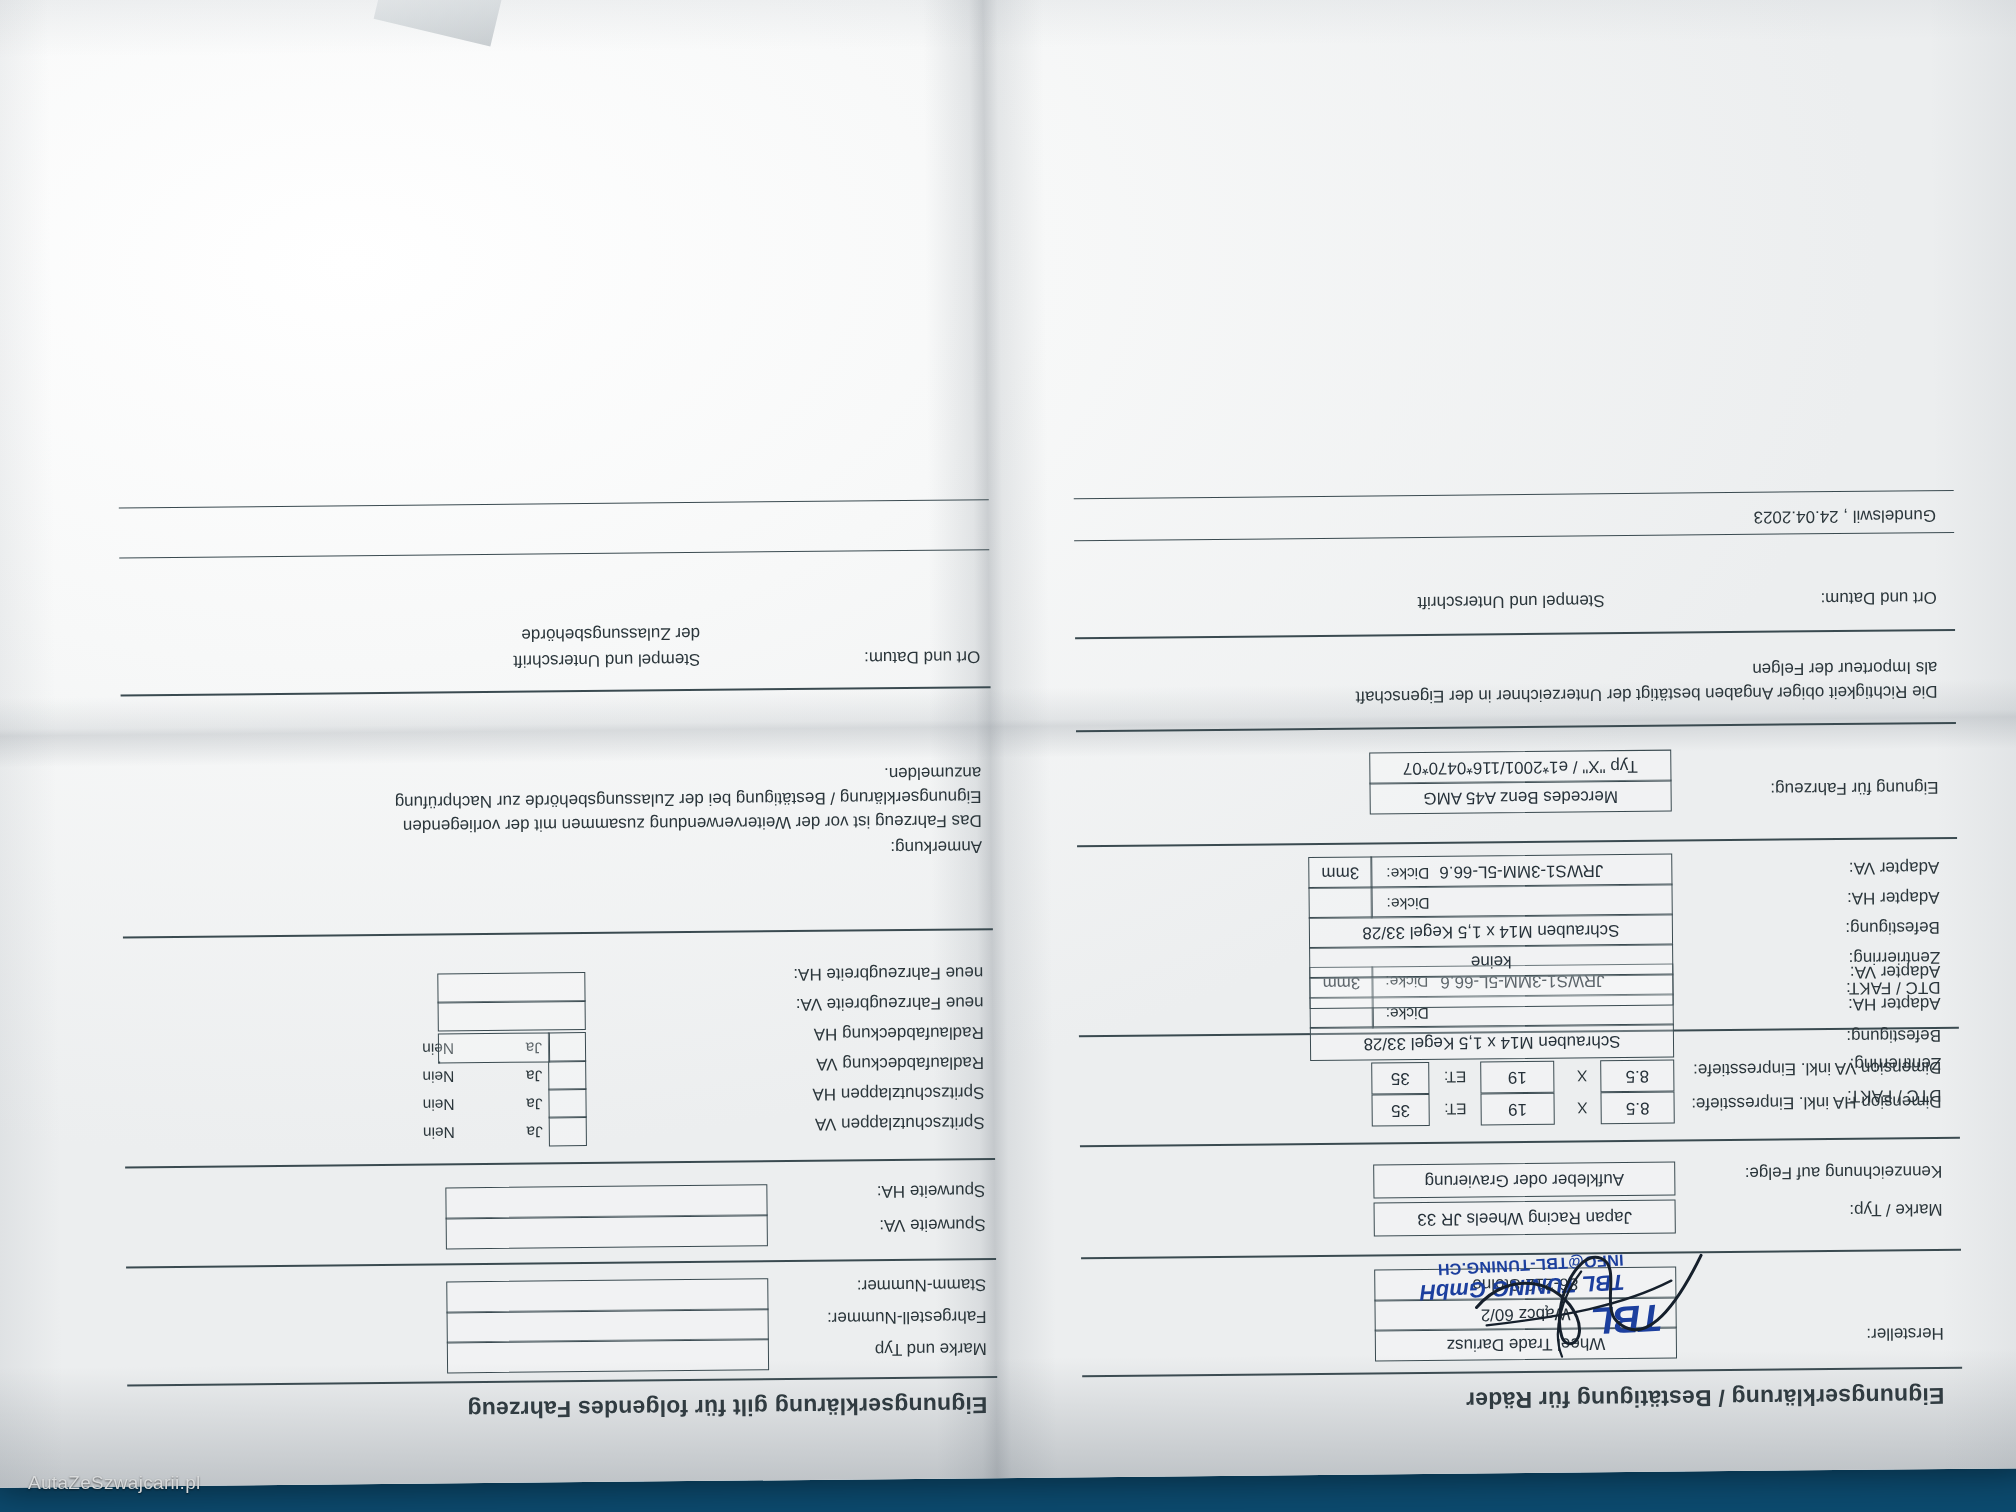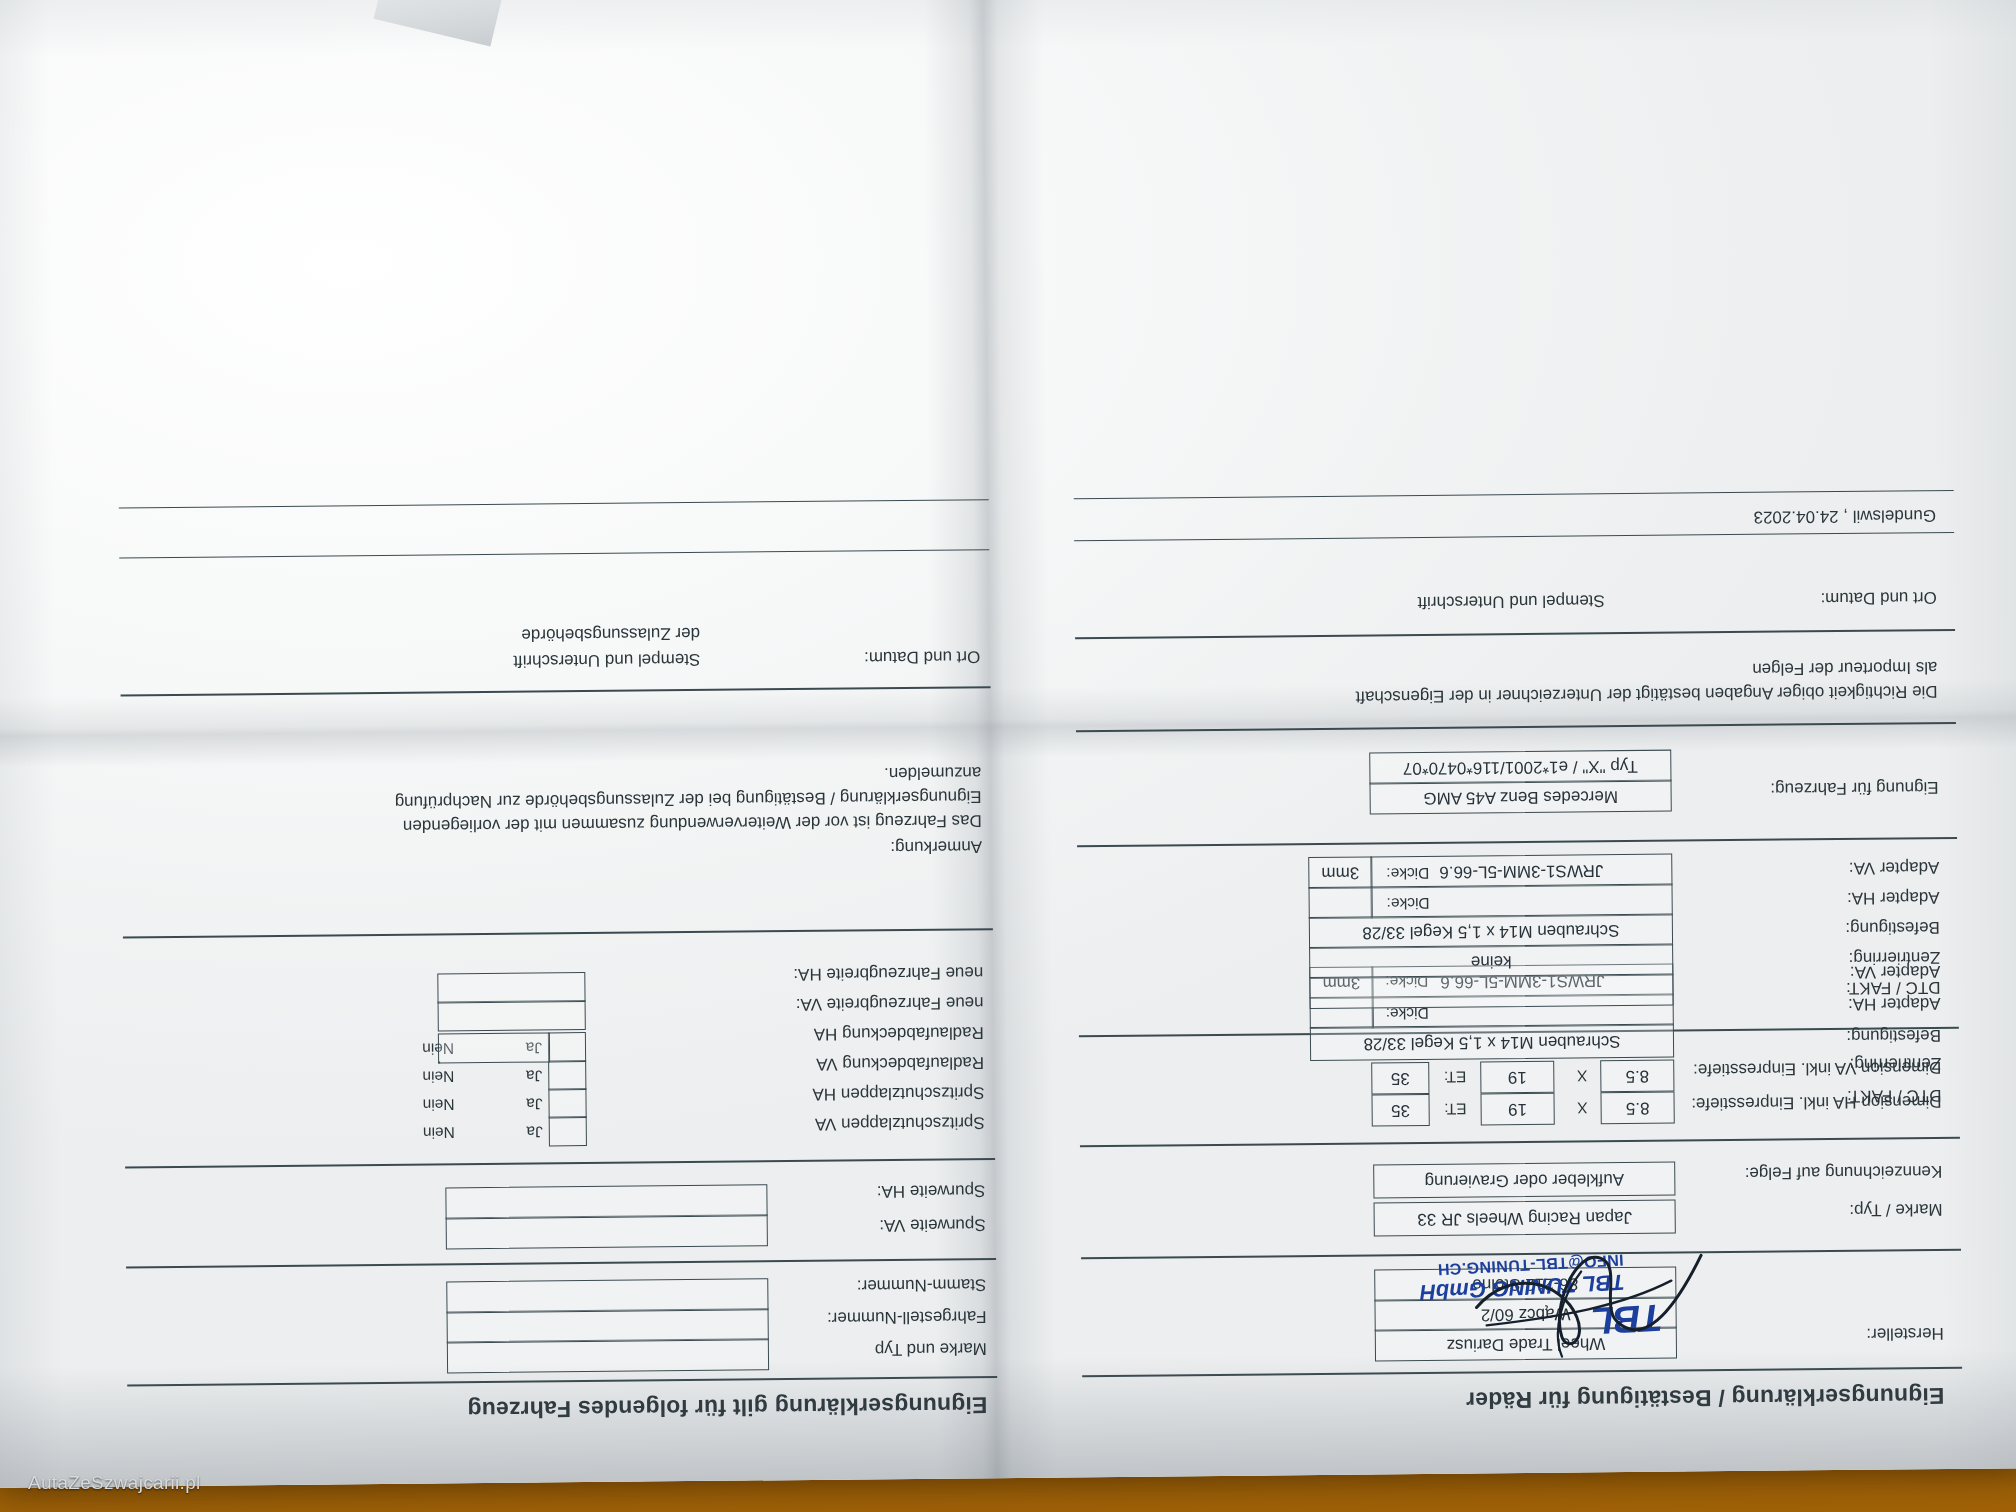--- a/index.html
+++ b/index.html
@@ -11,21 +11,21 @@
     width: 2016px;
     height: 1512px;
     overflow: hidden;
     font-family: "Liberation Sans", sans-serif;
   }
 
   
   #photo {
     position: absolute;
     inset: 0;
-    background: #a16207;
+    background: #0c4a6e;
   }
 
   
   #paper {
     position: absolute;
     left: -14px;
     top: -12px;
     width: 2040px;
     height: 1490px;
     background:

